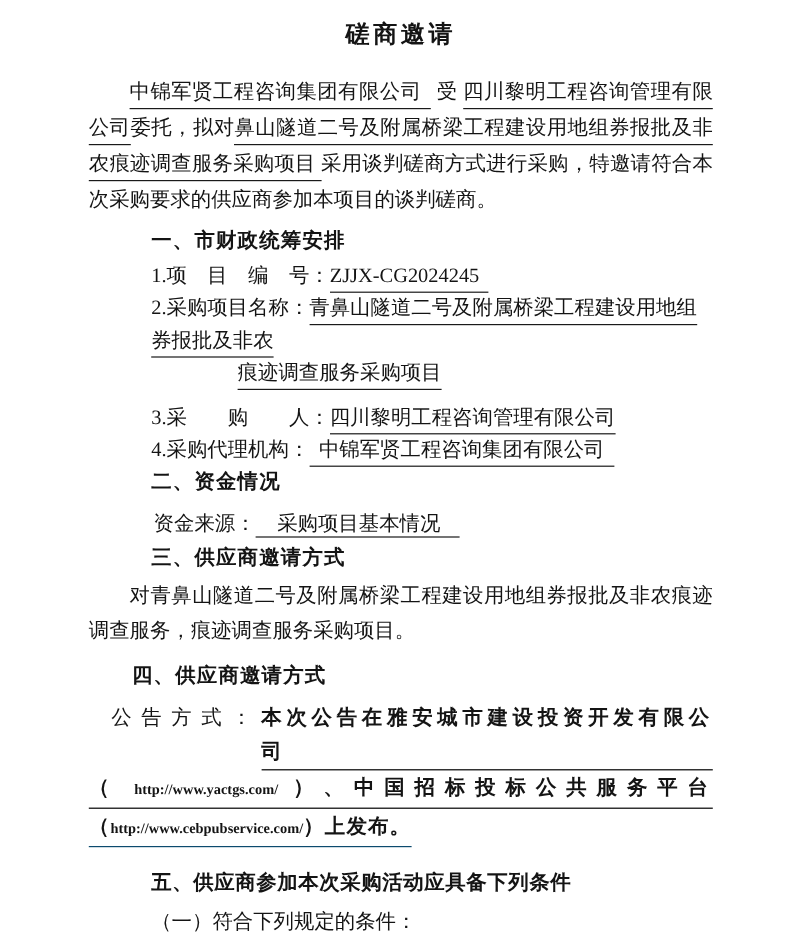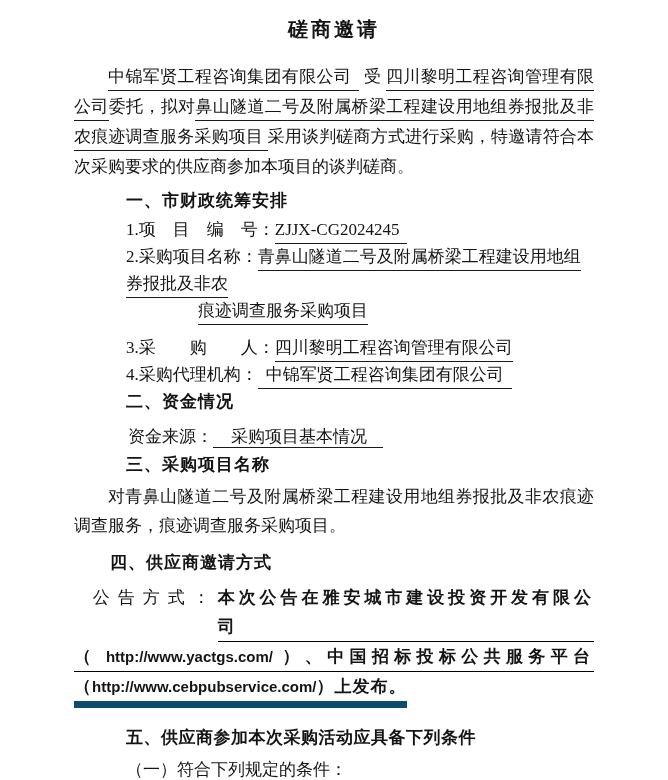--- a/index.html
+++ b/index.html
@@ -37,24 +37,24 @@
   .ann-label{letter-spacing:8px;white-space:nowrap;text-indent:1.1em;}
   .ann-strong{
     flex:1;font-weight:bold;letter-spacing:3px;
     border-bottom:1px solid #000;text-align:justify;text-align-last:justify;
   }
   .ann-l2{
     font-weight:bold;border-bottom:1px solid #000;
     text-align:justify;text-align-last:justify;letter-spacing:4px;
   }
   .ann-l3{
-    font-weight:bold;border-bottom:7px solid #0c4a6e;
+    font-weight:bold;border-bottom:1px solid #0c4a6e;
     width:fit-content;letter-spacing:1px;
   }
-  .url{font-family:Liberation Sans, sans-serif;font-size:15px;letter-spacing:0;}
+  .url{font-family:Liberation Serif, serif;font-size:12px;letter-spacing:0;}
   .h5{margin-top:16px;letter-spacing:0.5px;}
   .sub-heading{margin-left:52px;line-height:28px;margin-top:4px;}
 </style>
 </head>
 <body>
 
 <div class="page">
 
   <div class="doc-title">磋商邀请</div>
 
@@ -71,21 +71,21 @@
 
     <div class="item item-gap"><span>3.采　　购　　人：</span><span class="u">四川黎明工程咨询管理有限公司</span></div>
 
     <div class="item"><span>4.采购代理机构：</span><span class="u pad-l pad-r">中锦军贤工程咨询集团有限公司</span></div>
   </div>
 
   <div class="heading">二、资金情况</div>
 
   <div class="funding"><span>资金来源：</span><span class="u">采购项目基本情况</span></div>
 
-  <div class="heading">三、采购项目名称</div>
+  <div class="heading">三、供应商邀请方式</div>
 
   <div class="para sec3-body">对青鼻山隧道二号及附属桥梁工程建设用地组券报批及非农痕迹调查服务，痕迹调查服务采购项目。</div>
 
   <div class="heading h4">四、供应商邀请方式</div>
 
   <div class="announce">
     <div class="ann-l1">
         <span class="ann-label">公告方式：</span>
         <span class="ann-strong">本次公告在雅安城市建设投资开发有限公司</span>
       </div>

